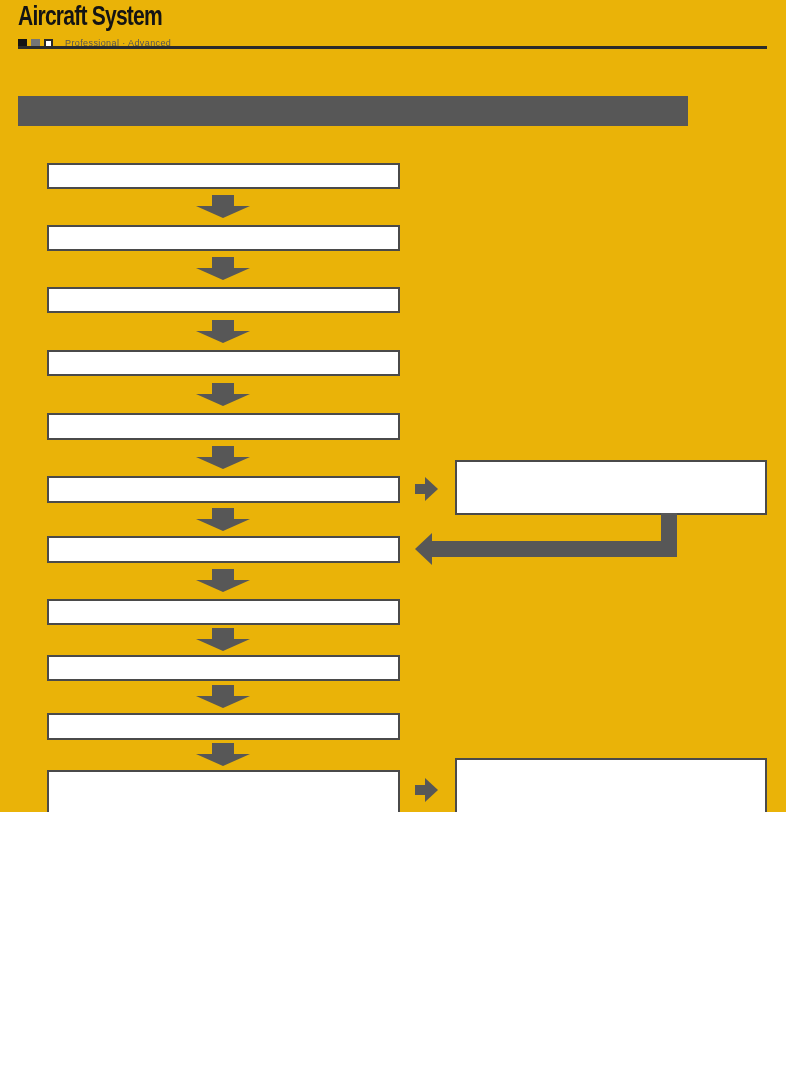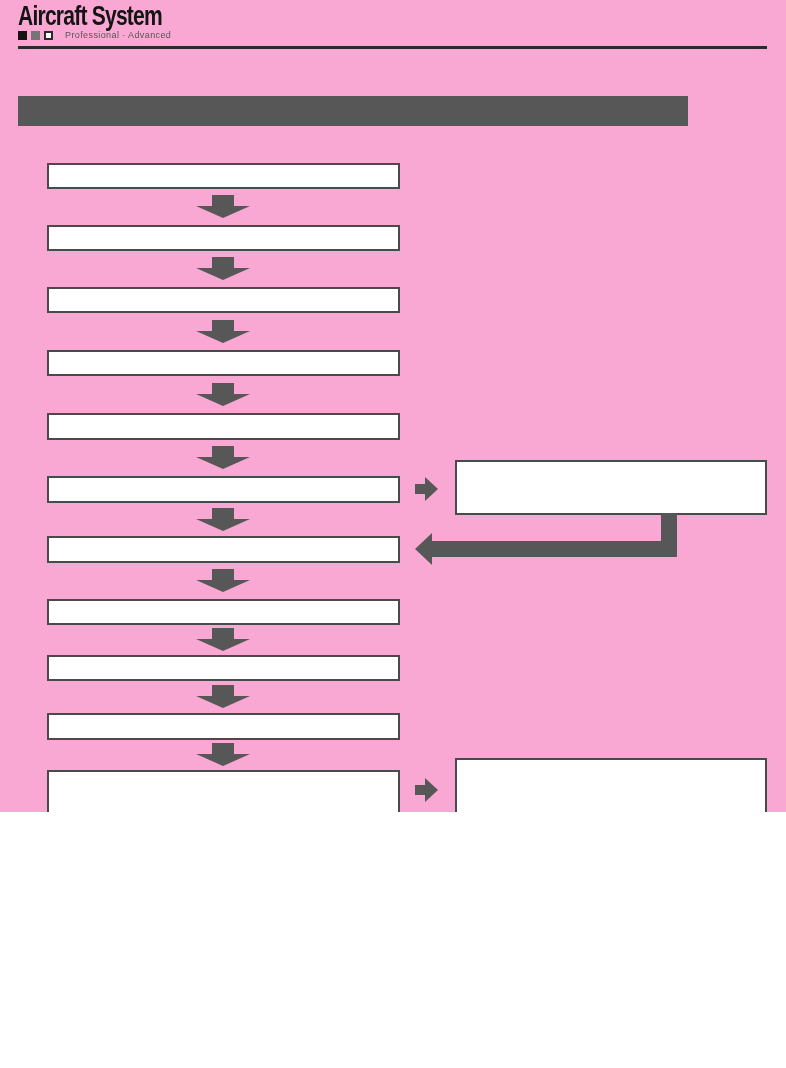--- a/index.html
+++ b/index.html
@@ -1,37 +1,37 @@
 <!DOCTYPE html>
 <html><head>
 <meta charset="utf-8">
 <style>
   * { margin:0; padding:0; box-sizing:border-box; }
   html,body { background:#ffffff; }
   .page {
     position:relative;
     width:786px; height:812px;
-    background:#f9a8d4;
+    background:#eab308;
     overflow:hidden;
     font-family:"Liberation Sans", sans-serif;
   }
 
   
   .logo { position:absolute; left:18px; top:2px; }
   .logo-text {
     font-weight:700;
     font-size:27px;
     line-height:1;
     letter-spacing:-1px;
     color:#141414;
     transform:scaleX(0.78) scaleY(1.05);
     transform-origin:left top;
     white-space:nowrap;
   }
-  .logo-sub { position:absolute; left:0; top:28px; display:flex; align-items:center; white-space:nowrap; }
+  .logo-sub { position:absolute; left:0; top:36px; display:flex; align-items:center; white-space:nowrap; }
   .sq { display:inline-block; width:9px; height:9px; margin-right:4px; }
   .sq-black { background:#141414; }
   .sq-gray  { background:#757575; }
   .sq-white { background:#ffffff; border:2px solid #2a2a2a; }
   .tagline { margin-left:8px; font-size:9px; color:#555555; letter-spacing:0.4px; }
 
   .rule {
     position:absolute; left:18px; top:46px;
     width:749px; height:3px;
     background:#2b2b2b;

